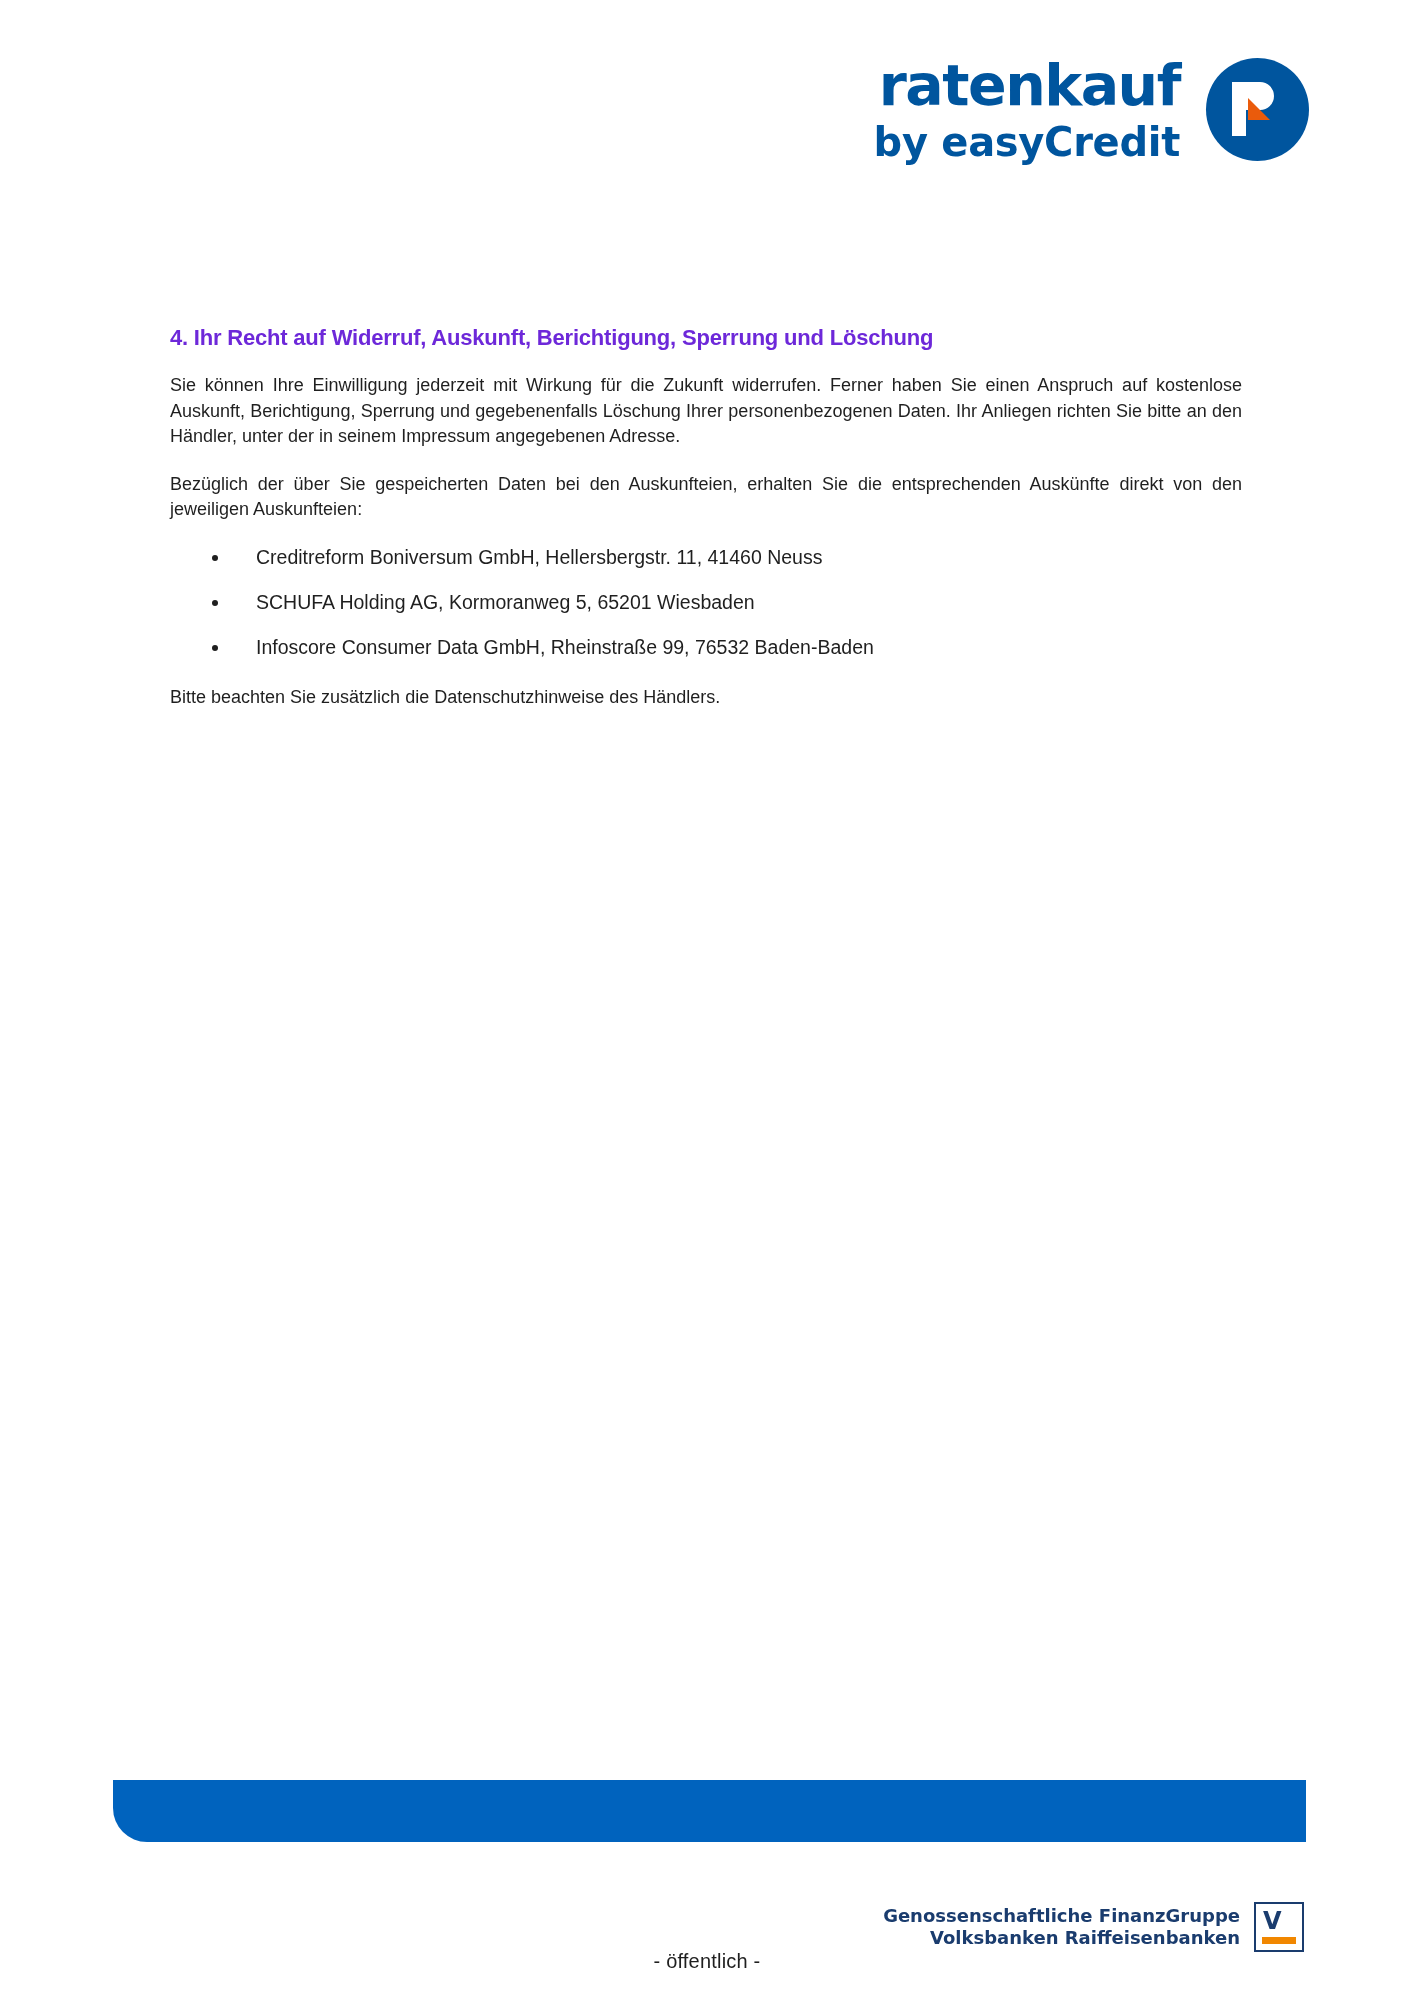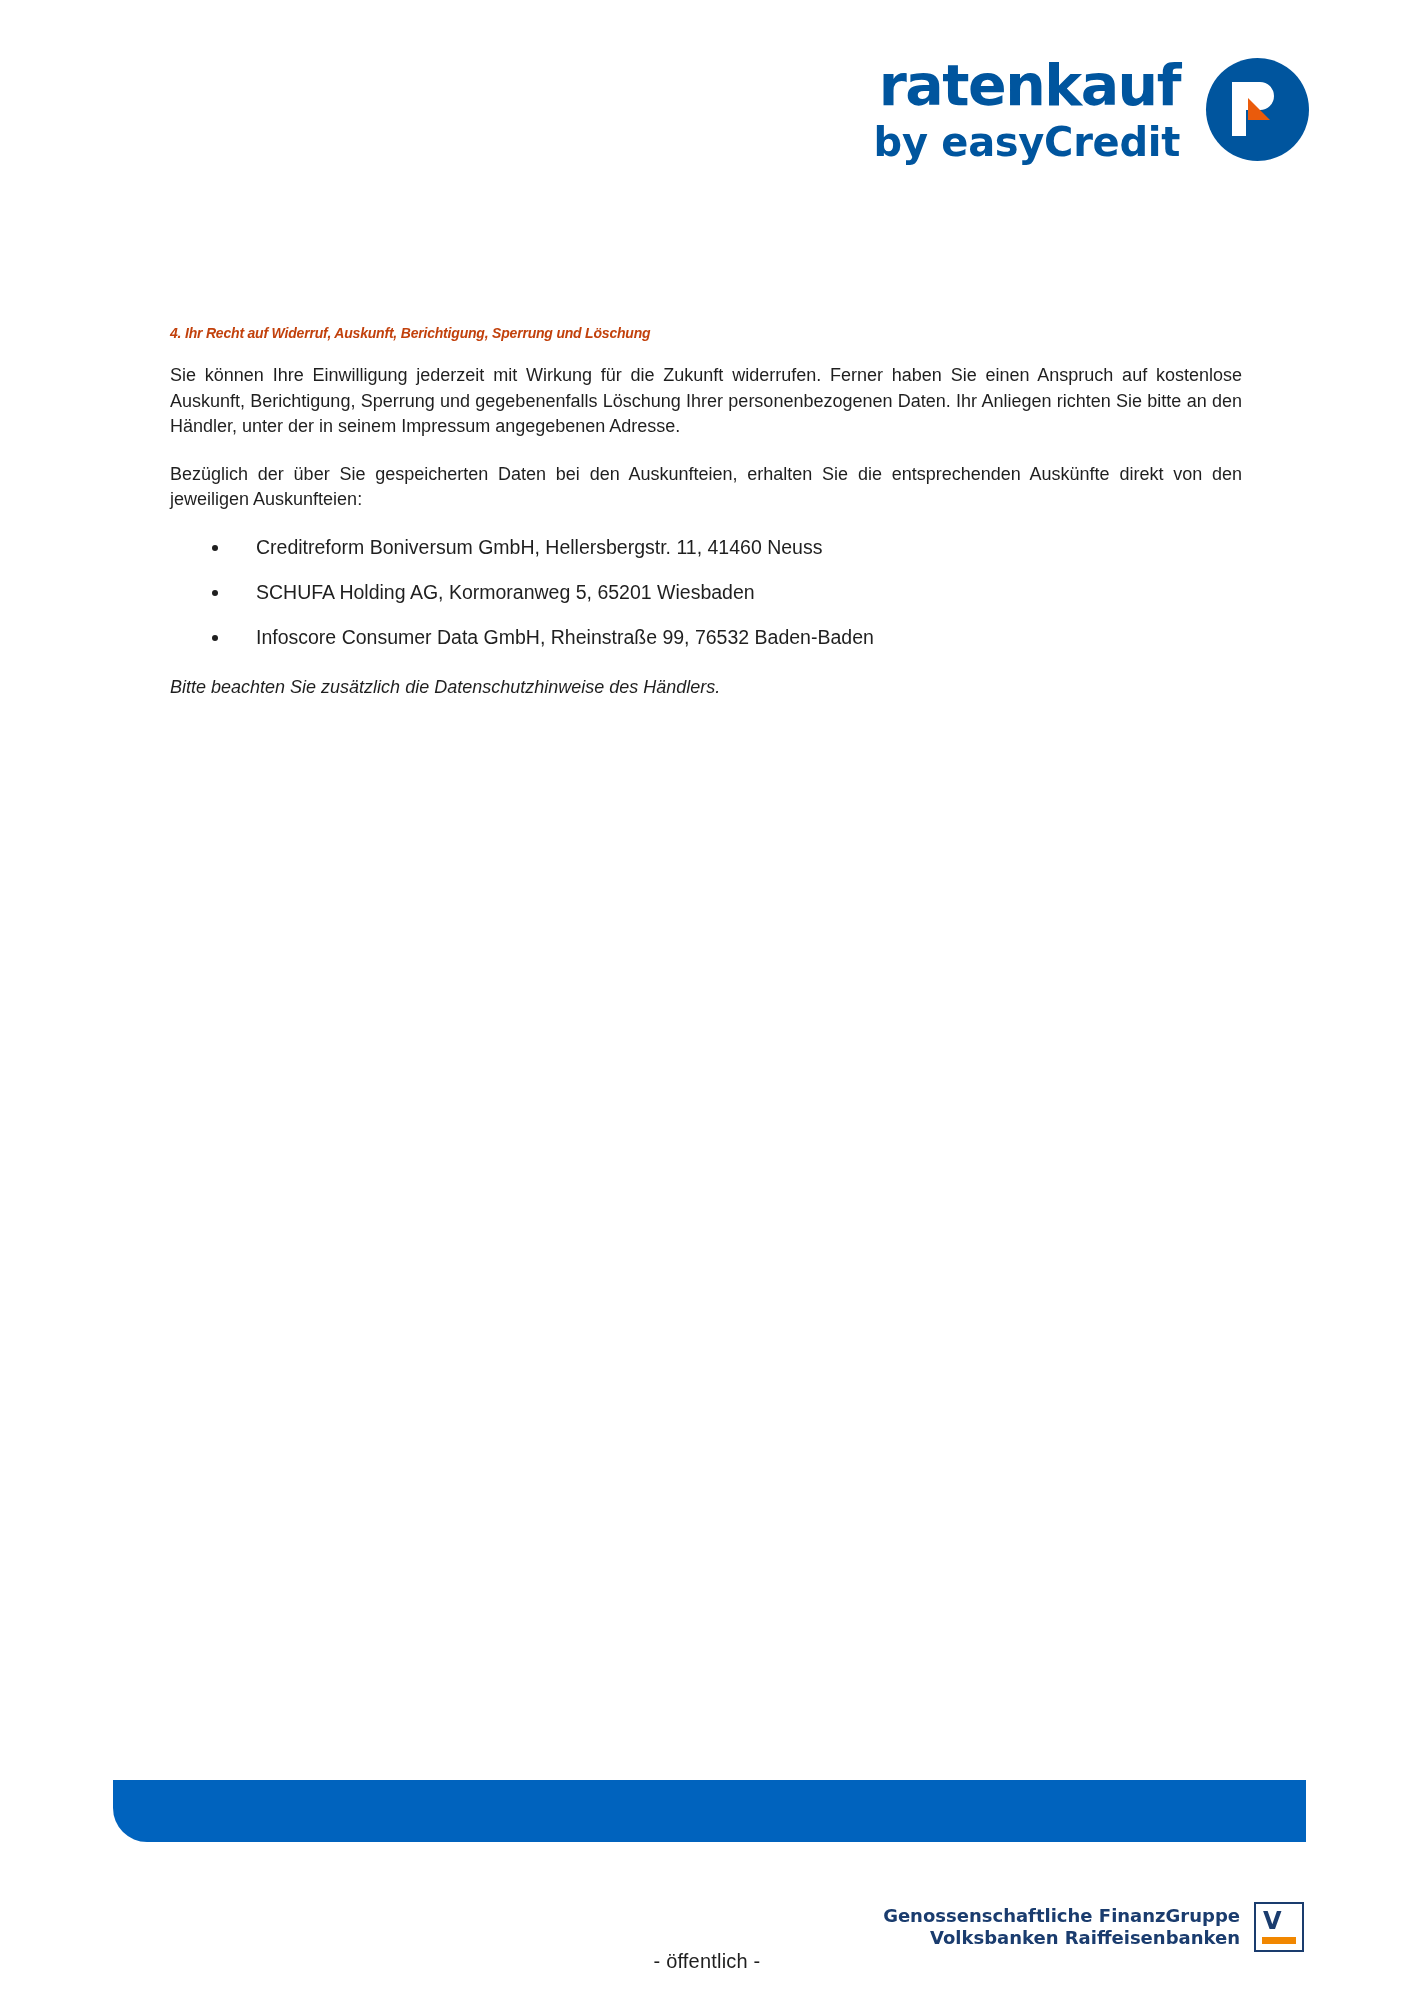--- a/index.html
+++ b/index.html
@@ -63,37 +63,35 @@
   }
 
   
   .content {
     position: absolute;
     left: 170px;
     top: 325px;
     width: 1072px;
   }
   h1.section-title {
-    font-size: 14px;
-    font-weight: bold;
-    color: #c2410c;
+    font-size: 22px;
+    font-weight: bold;
+    color: #6d28d9;
     margin: 0 0 22px 0;
     letter-spacing: -0.2px;
-    font-style: italic;
   }
   p.body-text {
     font-size: 18px;
     line-height: 1.42;
     margin: 0 0 22px 0;
     text-align: justify;
     color: #1f1f1f;
   }
   p.body-text.last {
     margin-bottom: 7px;
-    font-style: italic;
   }
   ul.agency-list {
     list-style: none;
     margin: 0 0 22px 0;
     padding: 0;
   }
   ul.agency-list li {
     font-size: 19.5px;
     line-height: 1.3;
     color: #1f1f1f;

